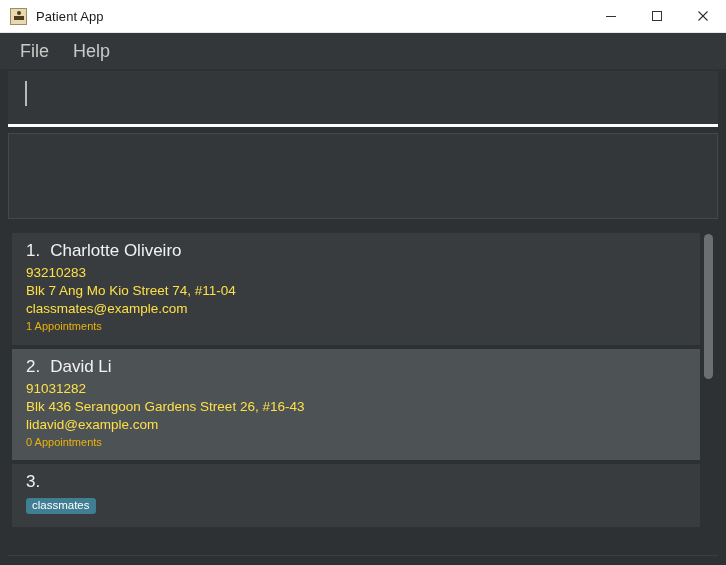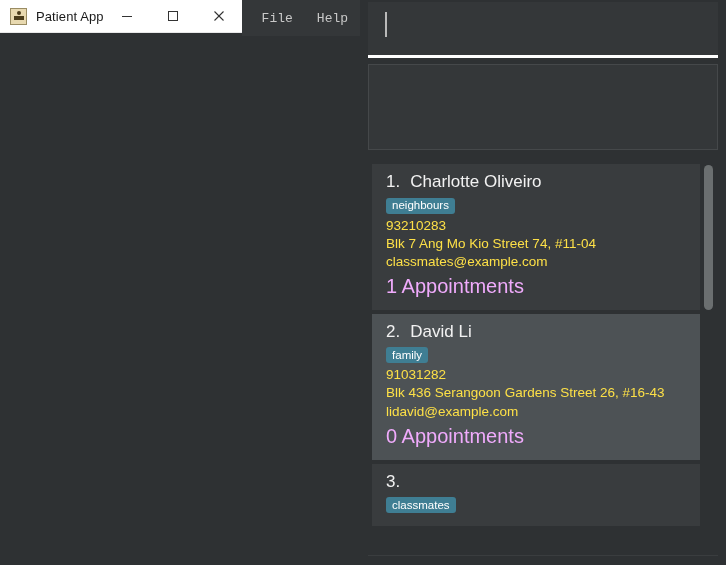--- a/index.html
+++ b/index.html
@@ -14,21 +14,21 @@
     font-family: "Liberation Sans", sans-serif;
     -webkit-font-smoothing: antialiased;
   }
 
   .window {
     width: 726px;
     height: 565px;
     position: relative;
     background: #2e3133;
     display: flex;
-    flex-direction: row;
+    flex-direction: column;
     overflow: hidden;
   }
 
   
   .titlebar {
     height: 32px;
     background: #ffffff;
     display: flex;
     align-items: stretch;
     flex: 0 0 auto;
@@ -93,25 +93,24 @@
   .menubar {
     height: 36px;
     background: #343739;
     display: flex;
     align-items: center;
     padding-left: 8px;
     flex: 0 0 auto;
     box-sizing: border-box;
   }
   .menu-item {
-    font-size: 13px;
+    font-size: 18px;
     color: #c9c9c9;
     padding: 4px 12px;
     white-space: nowrap;
-    font-family: Liberation Mono, monospace;
   }
 
   
   .body-area {
     flex: 1 1 auto;
     background: #2e3133;
     padding: 0 8px;
     box-sizing: border-box;
     display: flex;
     flex-direction: column;
@@ -205,22 +204,22 @@
     margin-bottom: 3px;
   }
 
   .detail-line {
     font-size: 13.5px;
     color: #fde047;
     line-height: 1.34;
     white-space: nowrap;
   }
   .appt-line {
-    font-size: 20px;
-    color: #f0abfc;
+    font-size: 11px;
+    color: #eab308;
     line-height: 1.4;
     margin-top: 1px;
     white-space: nowrap;
   }
 
   
   .scrollbar {
     width: 18px;
     flex: 0 0 auto;
     background: #2e3133;
@@ -291,36 +290,30 @@
     <div class="result-box"></div>
 
     <div class="list-region">
       <div class="list-scroll">
 
         <div class="person-card">
           <div class="person-title">
             <span class="person-index">1.</span>
             <span>Charlotte Oliveiro</span>
           </div>
-          <div>
-            <span class="tag">neighbours</span>
-          </div>
           <div class="detail-line">93210283</div>
           <div class="detail-line">Blk 7 Ang Mo Kio Street 74, #11-04</div>
           <div class="detail-line">classmates@example.com</div>
           <div class="appt-line">1 Appointments</div>
         </div>
 
         <div class="person-card selected">
           <div class="person-title">
             <span class="person-index">2.</span>
             <span>David Li</span>
-          </div>
-          <div>
-            <span class="tag">family</span>
           </div>
           <div class="detail-line">91031282</div>
           <div class="detail-line">Blk 436 Serangoon Gardens Street 26, #16-43</div>
           <div class="detail-line">lidavid@example.com</div>
           <div class="appt-line">0 Appointments</div>
         </div>
 
         <div class="person-card">
           <div class="person-title">
             <span class="person-index">3.</span>

